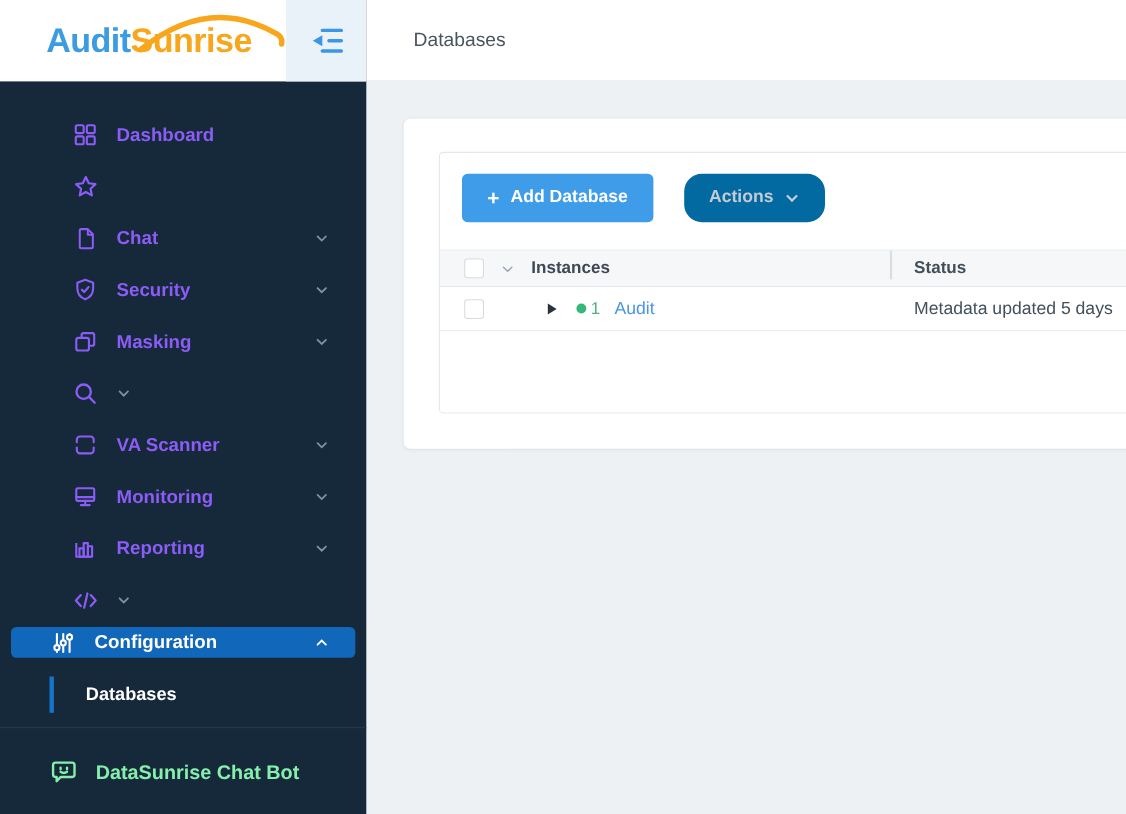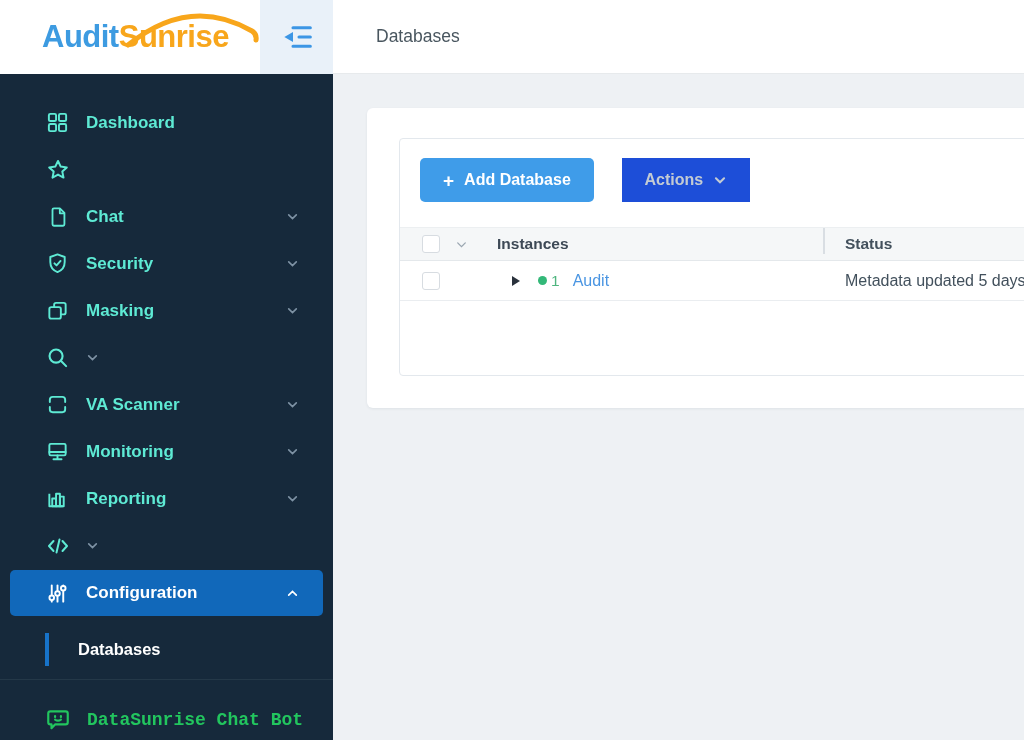--- a/index.html
+++ b/index.html
@@ -8,53 +8,53 @@
   
   .sidebar { position:absolute; left:0; top:0; width:333px; height:740px; background:#16293b; z-index:5; }
   .logo-bar { height:74px; background:#ffffff; display:flex; align-items:center; }
   .logo { margin-left:42px; font-size:31px; font-weight:bold; letter-spacing:-0.5px; position:relative; white-space:nowrap; }
   .logo-data { color:#3d9be1; }
   .logo-sunrise { color:#f8a61b; }
   .logo-arc { position:absolute; left:82px; top:-14px; pointer-events:none; }
   .toggle-box { margin-left:auto; width:73px; height:74px; background:#e9f1f9; display:flex; align-items:center; justify-content:center; cursor:pointer; }
 
   .nav { padding-top:25px; }
-  .nav-item { height:47px; display:flex; align-items:center; color:#5eead4; font-size:17px; font-weight:600; cursor:pointer; }
+  .nav-item { height:47px; display:flex; align-items:center; color:#8b5cf6; font-size:17px; font-weight:600; cursor:pointer;margin-left:20px; }
   .nav-item .ico { width:25px; height:25px; margin-left:45px; margin-right:16px; flex:0 0 auto; display:flex; align-items:center; justify-content:center; }
   .nav-item .lbl { flex:1; }
   .nav-item .chev { margin-right:34px; display:flex; color:#7e92a4; }
-  .nav-item.active { background:#1168ba; border-radius:5px; margin:1px 10px; height:46px; color:#ffffff; }
+  .nav-item.active { background:#1168ba; border-radius:5px; margin:1px 10px; height:28px; color:#ffffff; }
   .nav-item.active .ico { margin-left:35px; }
   .nav-item.active .chev { margin-right:24px; color:#ffffff; }
 
   .sub-item { margin:17px 0 0 45px; border-left:4px solid #1773c9; padding-left:29px; height:33px; display:flex; align-items:center; color:#ffffff; font-size:16.5px; font-weight:bold; cursor:pointer; }
   .side-divider { height:1px; background:#243848; margin-top:13px; }
-  .chatbot { margin-top:27px; display:flex; align-items:center; color:#22c55e; font-size:18px; font-weight:bold; cursor:pointer;font-family:Liberation Mono, monospace; }
+  .chatbot { margin-top:27px; display:flex; align-items:center; color:#86efac; font-size:18px; font-weight:bold; cursor:pointer; }
   .chatbot .ico { width:26px; height:26px; margin-left:45px; margin-right:16px; display:flex; align-items:center; }
 
   
   .main { position:absolute; left:333px; top:0; width:691px; height:740px; }
   .topbar { height:74px; background:#ffffff; border-bottom:1px solid #e7eaec; display:flex; align-items:center; }
   .page-title { margin-left:43px; font-size:17.5px; color:#49565f; }
   .content { position:relative; height:666px; background:#eef1f4; overflow:hidden; }
 
   .card { position:absolute; left:34px; top:34px; width:830px; height:300px; background:#ffffff; border-radius:6px; box-shadow:0 1px 3px rgba(20,40,60,0.07); }
   .panel { position:absolute; left:32px; top:30px; width:766px; height:238px; border:1px solid #e3e8ed; border-radius:4px; background:#ffffff; overflow:hidden; }
 
   .toolbar { display:flex; align-items:center; padding:19px 0 0 20px; }
   .btn-add { height:44px; padding:0 23px; background:#3f9ce9; color:#ffffff; border:none; border-radius:5px; font-family:inherit; font-size:16px; font-weight:bold; display:flex; align-items:center; gap:10px; cursor:pointer; }
   .btn-add .plus { font-size:19px; font-weight:bold; line-height:1; }
-  .btn-actions { height:44px; width:128px; margin-left:28px; background:#1d4ed8; color:#c3cbd3; border:none; border-radius:0; font-family:inherit; font-size:16px; font-weight:bold; display:flex; align-items:center; justify-content:center; gap:10px; cursor:default; }
+  .btn-actions { height:44px; width:128px; margin-left:28px; background:#0369a1; color:#c3cbd3; border:none; border-radius:16px; font-family:inherit; font-size:16px; font-weight:bold; display:flex; align-items:center; justify-content:center; gap:10px; cursor:default; }
 
   .table { margin-top:25px; }
   .thead { height:34px; background:#f5f7f8; border-top:1px solid #eceff1; border-bottom:1px solid #e4e8eb; display:flex; align-items:center; font-size:15.5px; font-weight:bold; color:#3d4956; }
   .trow { height:40px; border-bottom:1px solid #eaedf0; display:flex; align-items:center; font-size:16px; background:#ffffff; }
   .checkbox { width:18px; height:18px; border:1.5px solid #d7dce1; border-radius:3px; background:#ffffff; margin-left:22px; flex:0 0 auto; cursor:pointer; }
   .c-caret { width:20px; margin-left:11px; display:flex; justify-content:center; color:#9aa6b1; cursor:pointer; }
-  .c-inst { width:326px; margin-left:26px; display:flex; align-items:center; }
+  .c-inst { width:326px; margin-left:12px; display:flex; align-items:center; }
   .c-status { flex:1; padding-left:22px; position:relative; white-space:nowrap; color:#42505c; }
   .thead .c-status::before { content:""; position:absolute; left:0; top:-7px; width:2px; height:26px; background:#d9dee3; }
 
   .expander { width:0; height:0; border-left:8px solid #2a323c; border-top:5px solid transparent; border-bottom:5px solid transparent; margin-left:15px; cursor:pointer; }
   .green-dot { width:9px; height:9px; border-radius:50%; background:#33b878; margin-left:18px; }
   .inst-count { color:#4fb57f; margin-left:4px; font-size:15.5px; }
   .db-link { color:#4a95e2; margin-left:13px; cursor:pointer; }
 </style>
 </head>
 <body>

